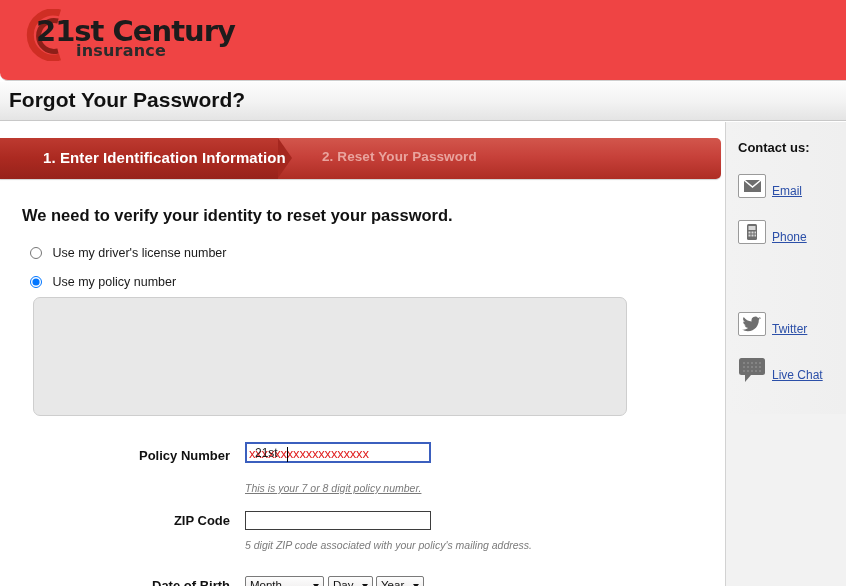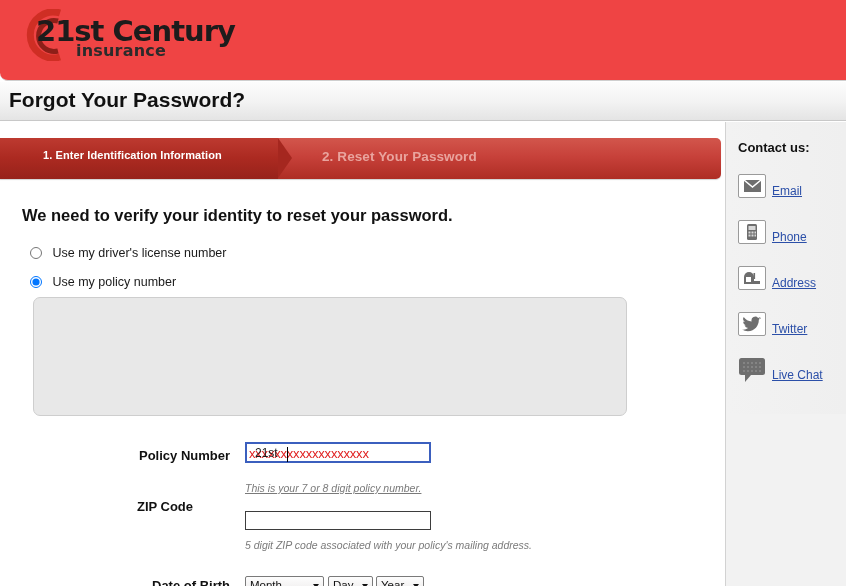--- a/index.html
+++ b/index.html
@@ -58,21 +58,21 @@
     position:absolute;left:0;top:0;width:278px;height:41px;
     background:linear-gradient(to bottom,#bd3a30 0%,#ac2a21 48%,#97221a 100%);
     border-top-right-radius:0;
   }
   .tab-active:after{
     content:"";position:absolute;right:-14px;top:0;
     width:0;height:0;border-top:20.5px solid transparent;
     border-bottom:20.5px solid transparent;border-left:14px solid #a5271f;
   }
   .tab-lbl-a{
-    position:absolute;left:43px;top:11px;color:#fff;font-size:11px;
+    position:absolute;left:43px;top:11px;color:#fff;font-size:15px;
     font-weight:bold;letter-spacing:.1px;z-index:2;
   }
   .tab-lbl-b{
     position:absolute;left:322px;top:11px;color:#e9a49e;font-size:13.5px;
     font-weight:bold;letter-spacing:.1px;
   }
 
   
   .lead{
     position:absolute;left:22px;top:84px;font-size:16.5px;font-weight:bold;color:#111;
@@ -203,21 +203,21 @@
       <div class="panel"></div>
 
       <div class="fld-label" style="left:100px;top:326px;width:130px;">Policy Number</div>
       <div class="txtbox policy-box">
         <span class="policy-val">xxxxxxxxxxxxxxxxxxx</span>
         <span class="policy-over">21st</span>
         <span class="caret"></span>
       </div>
       <div class="fld-hint" style="left:245px;top:360px;text-decoration:underline;">This is your 7 or 8 digit policy number.</div>
 
-      <div class="fld-label" style="left:100px;top:377px;width:130px;text-align:center;">ZIP Code</div>
+      <div class="fld-label" style="left:100px;top:391px;width:130px;">ZIP Code</div>
       <div class="txtbox zip-box"></div>
       <div class="fld-hint" style="left:245px;top:417px;">5 digit ZIP code associated with your policy's mailing address.</div>
 
       <div class="fld-label" style="left:100px;top:456px;width:130px;">Date of Birth</div>
       <div class="sel sel-month">
         <span>Month</span>
         <span class="arw"></span>
       </div>
       <div class="sel sel-day">
         <span>Day</span>
@@ -255,31 +255,20 @@
             <rect x="6.5" y="8.5" width="2" height="2" fill="#d8d8d8"></rect>
             <rect x="9.5" y="8.5" width="1.5" height="2" fill="#d8d8d8"></rect>
             <rect x="3.5" y="11.5" width="2" height="2" fill="#d8d8d8"></rect>
             <rect x="6.5" y="11.5" width="2" height="2" fill="#d8d8d8"></rect>
             <rect x="9.5" y="11.5" width="1.5" height="2" fill="#d8d8d8"></rect>
           </svg>
         </span>
         <span class="ci-lnk">Phone</span>
       </div>
 
-      <div class="ci-row" style="top:144px;">
-        <span class="ci-ico">
-          <svg width="20" height="15" viewBox="0 0 20 15">
-            <path d="M2 13 L2 6 A5 5 0 0 1 12 6 L12 13 Z" fill="#6e6e6e"></path>
-            <rect x="4" y="6" width="5" height="5" fill="#fff"></rect>
-            <rect x="11.5" y="2" width="1.6" height="6" fill="#6e6e6e"></rect>
-            <rect x="12" y="10" width="6" height="3" fill="#6e6e6e"></rect>
-          </svg>
-        </span>
-        <span class="ci-lnk">Address</span>
-      </div>
 
       <div class="ci-row" style="top:190px;">
         <span class="ci-ico">
           <svg width="20" height="16" viewBox="0 0 20 16">
             <path d="M19 2.4c-.7.3-1.4.5-2.2.6.8-.5 1.4-1.2 1.7-2.1-.7.4-1.6.8-2.4 1A3.8 3.8 0 0 0 9.6 5.4 10.8 10.8 0 0 1 1.7.9a3.8 3.8 0 0 0 1.2 5.1c-.6 0-1.2-.2-1.7-.5a3.8 3.8 0 0 0 3 3.7c-.5.2-1.1.2-1.7.1a3.8 3.8 0 0 0 3.6 2.6A7.7 7.7 0 0 1 0 13.6a10.8 10.8 0 0 0 5.9 1.7c7 0 10.9-5.9 10.9-11v-.5c.8-.5 1.5-1.2 2.2-2z" fill="#6e6e6e"></path>
           </svg>
         </span>
         <span class="ci-lnk">Twitter</span>
       </div>
 

